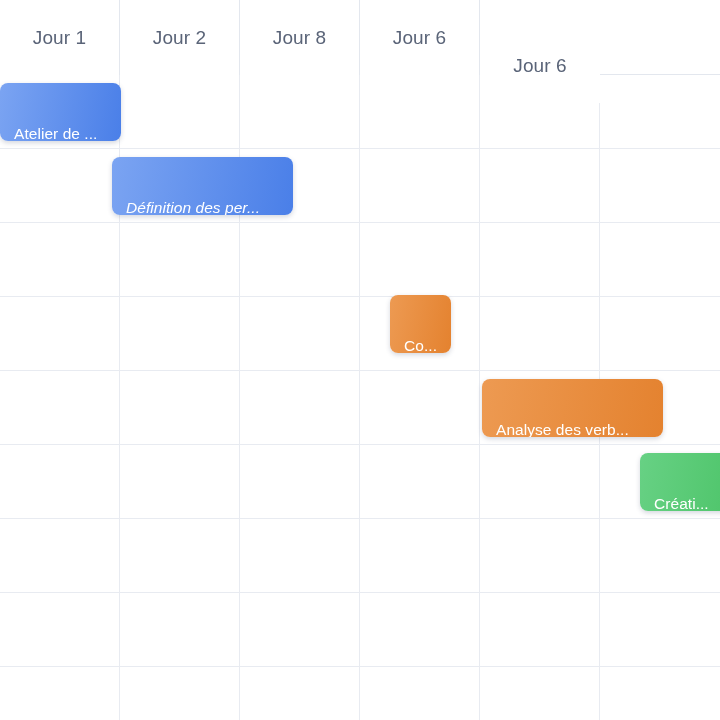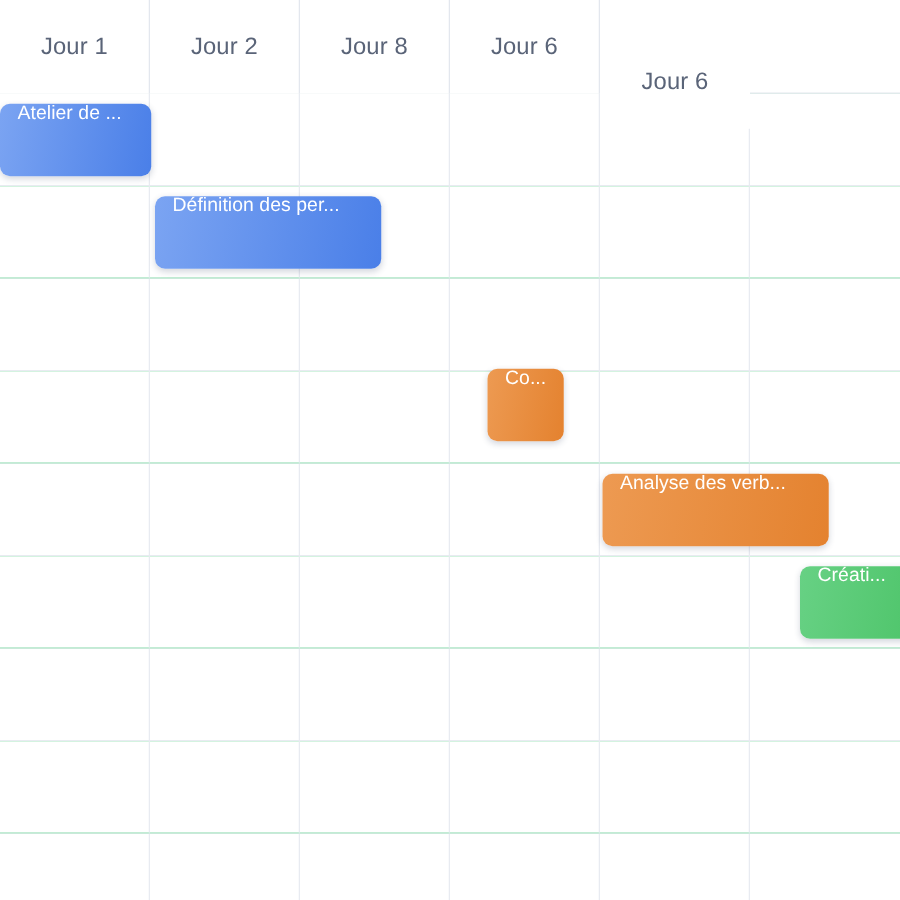--- a/index.html
+++ b/index.html
@@ -10,21 +10,21 @@
     overflow: hidden;
     background: #ffffff;
     font-family: "Liberation Sans", sans-serif;
     -webkit-font-smoothing: antialiased;
   }
 
   #gantt {
     position: relative;
     width: 720px;
     height: 720px;
-    background: #22c55e;
+    background: #b91c1c;
   }
 
   
   .header-row {
     position: absolute;
     top: 0;
     left: 0;
     width: 720px;
     height: 75px;
     display: flex;
@@ -85,21 +85,21 @@
     height: 645px;
     z-index: 2;
     pointer-events: none;
   }
 
   .task-bar {
     position: absolute;
     height: 58px;
     border-radius: 8px;
     display: flex;
-    align-items: flex-start;
+    align-items: flex-end;
     padding: 0 14px;
     pointer-events: auto;
     cursor: pointer;
     box-shadow: 0 2px 5px rgba(40, 55, 90, 0.20);
     overflow: hidden;
   }
 
   .task-label {
     font-size: 15.5px;
     font-weight: 500;
@@ -215,21 +215,21 @@
         <div class="grid-cell"></div>
         <div class="grid-cell"></div>
         <div class="grid-cell"></div>
       </div>
     </div>
 
   <div class="bars-layer">
       <div class="task-bar bar-blue" style="left: 0px; width: 121px; top: 8px;">
         <span class="task-label">Atelier de ...</span>
       </div>
-      <div class="task-bar bar-blue" style="left: 124px; width: 181px; top: 82px;">
+      <div class="task-bar bar-blue" style="left: 112px; width: 181px; top: 82px; font-style: italic;">
         <span class="task-label">Définition des per...</span>
       </div>
       <div class="task-bar bar-orange" style="left: 390px; width: 61px; top: 220px;">
         <span class="task-label">Co...</span>
       </div>
       <div class="task-bar bar-orange" style="left: 450px; width: 181px; top: 304px; margin-left: 32px;">
         <span class="task-label">Analyse des verb...</span>
       </div>
       <div class="task-bar bar-green" style="left: 630px; width: 91px; top: 378px; margin-left: 10px;">
         <span class="task-label">Créati...</span>

